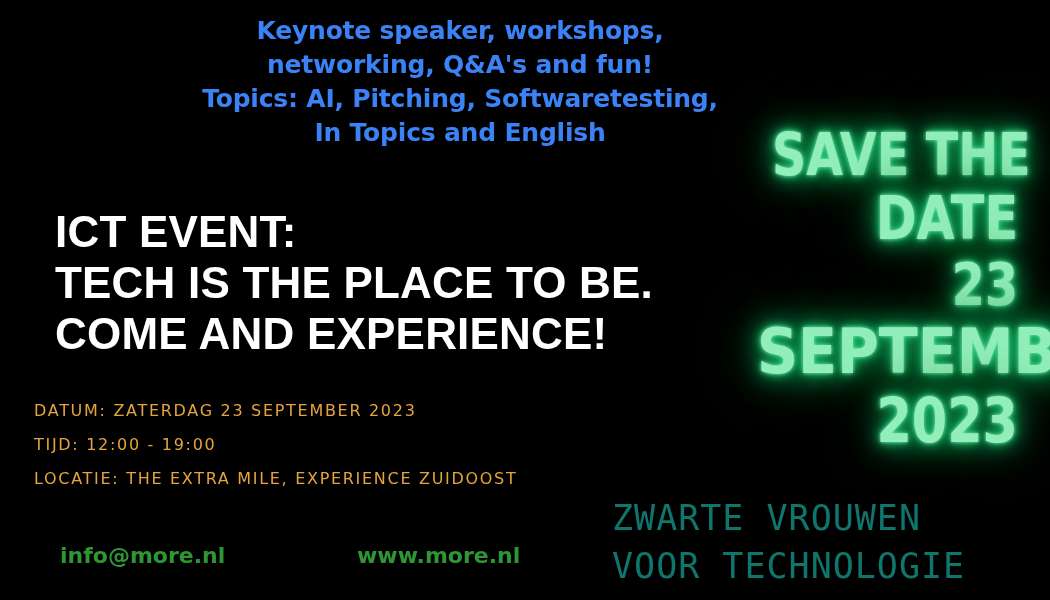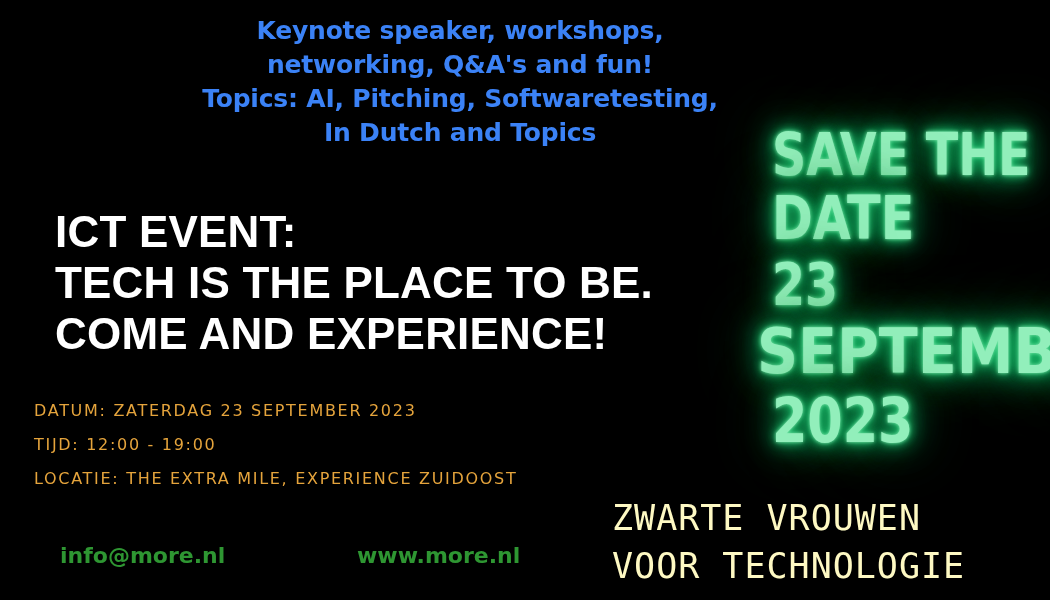--- a/index.html
+++ b/index.html
@@ -76,21 +76,21 @@
   }
   .contact.email { left: 60px; }
   .contact.web   { left: 357px; }
 
   
   .neon {
     position: absolute;
     left: 745px;
     top: 126px;
     width: 300px;
-    text-align: left;
+    text-align: right;
     font-family: "DejaVu Sans", "Liberation Sans", sans-serif;
     font-weight: bold;
     color: #92efbb;
     text-shadow:
       0 0 4px #7fe9ad,
       0 0 10px #24d37a,
       0 0 22px #13b464,
       0 0 40px #0b9a52,
       0 0 70px #07753d;
   }
@@ -104,38 +104,38 @@
   .neon .l2 { font-size: 60px; line-height: 68px; }
   .neon .l3 { font-size: 58px; line-height: 66px; }
   .neon .l4 { font-size: 62px; line-height: 68px; transform: scaleX(0.92); }
   .neon .l5 { font-size: 62px; line-height: 70px; }
 
   
   .logo {
     position: absolute;
     left: 612px;
     top: 494px;
-    color: #fef9c3;
+    color: #0f766e;
     font-family: "DejaVu Sans Mono", "Liberation Mono", monospace;
     font-size: 35px;
     line-height: 48px;
     letter-spacing: 1px;
   }
   .logo .ln { display: block; white-space: nowrap; }
 </style>
 </head>
 <body>
 
 <div id="poster">
 
   <div class="intro">
     <span class="ln">Keynote speaker, workshops,</span>
     <span class="ln">networking, Q&amp;A's and fun!</span>
     <span class="ln">Topics: AI, Pitching, Softwaretesting,</span>
-    <span class="ln">In Dutch and Topics</span>
+    <span class="ln">In Topics and English</span>
   </div>
 
   <div class="headline">
     <span class="ln">ICT EVENT:</span>
     <span class="ln">TECH IS THE PLACE TO BE.</span>
     <span class="ln">COME AND EXPERIENCE!</span>
   </div>
 
   <div class="details">
     <span class="ln">DATUM: ZATERDAG 23 SEPTEMBER 2023</span>

